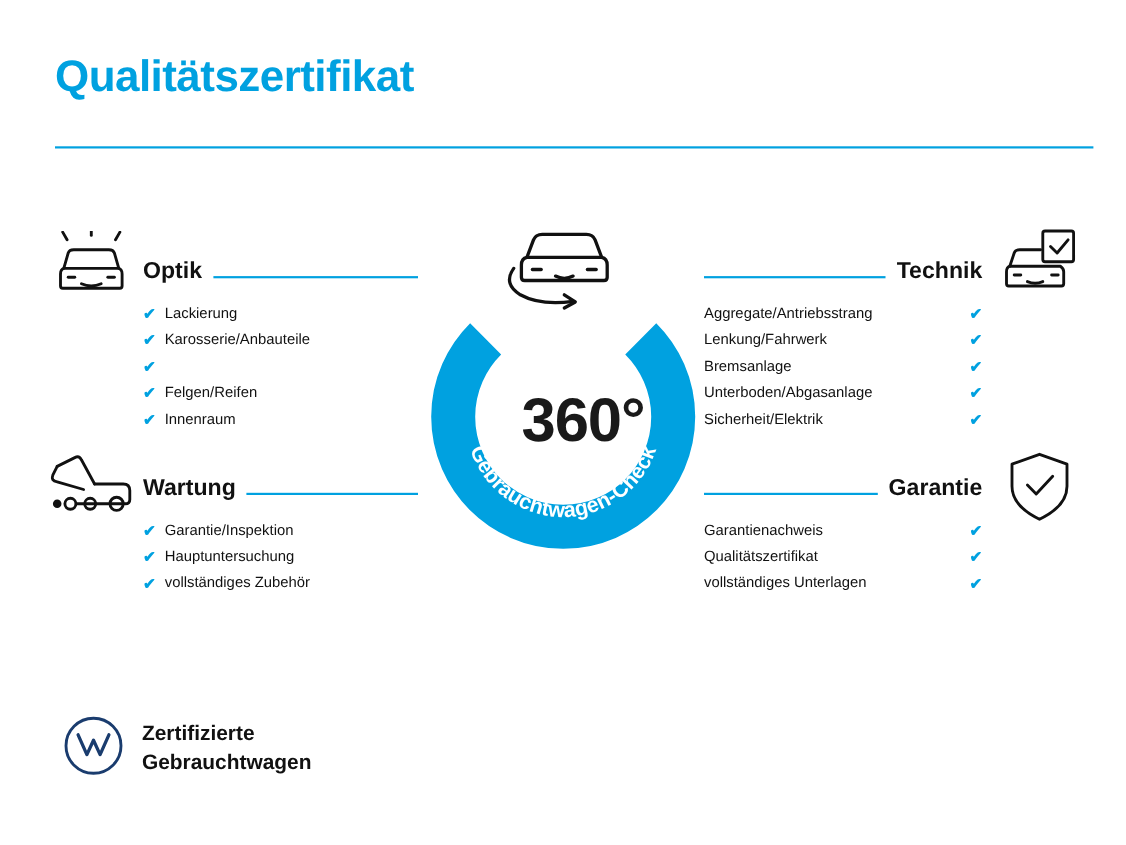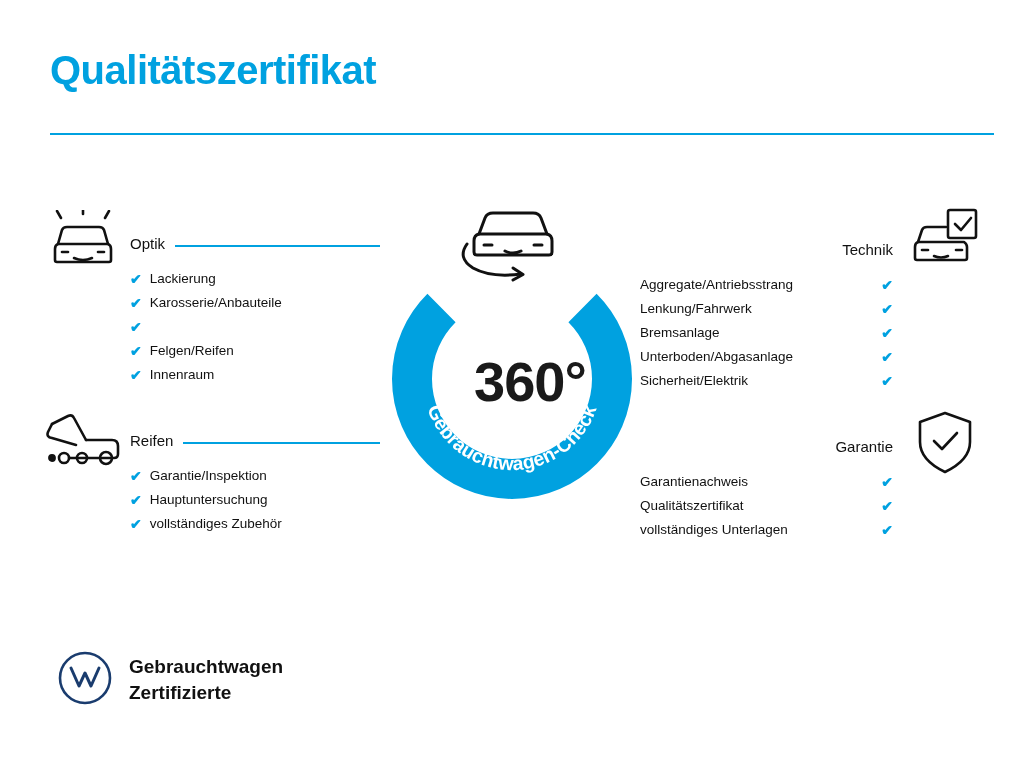--- a/index.html
+++ b/index.html
@@ -37,22 +37,22 @@
 
   
   .block {
     position: absolute;
   }
   .block-head {
     display: flex;
     align-items: flex-end;
   }
   .block-title {
-    font-size: 15px;
-    font-weight: normal;
+    font-size: 21px;
+    font-weight: bold;
     color: #111111;
     white-space: nowrap;
     line-height: 1;
     text-align: center;
   }
   .head-rule {
     height: 2px;
     background: #00A1E0;
     flex: 1 1 auto;
     margin-bottom: 4px;
@@ -73,21 +73,21 @@
     font-size: 14px;
     font-weight: bold;
   }
 
   
   .left .block-head { }
   .left .block-title { margin-right: 10px; }
   .left .item .check { margin-right: 8px; }
 
   
-  .right .block-head { flex-direction: column; }
+  .right .block-head { flex-direction: row; }
   .right .block-title { margin-left: 10px; order: 2; }
   .right .head-rule { order: 1; }
   .right .items { text-align: right; }
   .right .item { justify-content: space-between; }
   .right .item .check { margin-left: 8px; }
 
   
   #block-optik   { left: 130px; top: 236px; width: 250px; }
   #block-wartung { left: 130px; top: 433px; width: 250px; }
   #block-technik { left: 640px; top: 236px; width: 253px; }
@@ -223,21 +223,21 @@
       </div>
     <div class="item">
         <span class="check">✔</span>
         <span>Innenraum</span>
       </div>
   </div>
 </div>
 
 <div class="block left" id="block-wartung">
   <div class="block-head">
-    <div class="block-title">Reifen</div>
+    <div class="block-title">Wartung</div>
     <div class="head-rule"></div>
   </div>
   <div class="items">
     <div class="item">
         <span class="check">✔</span>
         <span>Garantie/Inspektion</span>
       </div>
     <div class="item">
         <span class="check">✔</span>
         <span>Hauptuntersuchung</span>
@@ -326,16 +326,16 @@
 
 <div class="footer">
   <div>
     <svg width="56" height="56" viewBox="0 0 56 56" fill="none" stroke="#1a3c6e" stroke-width="2.6">
       <circle cx="28" cy="28" r="25"></circle>
       <path d="M14 18 L22 36 L28 23 L34 36 L42 18" stroke-width="3" stroke-linejoin="round" stroke-linecap="round" fill="none"></path>
       <path d="M20.5 40.5 L28 24 L35.5 40.5" stroke-width="0" fill="none"></path>
     </svg>
   </div>
   <div class="footer-text">
+    <div>Zertifizierte</div>
     <div>Gebrauchtwagen</div>
-    <div>Zertifizierte</div>
   </div>
 </div>
 
 </body></html>

